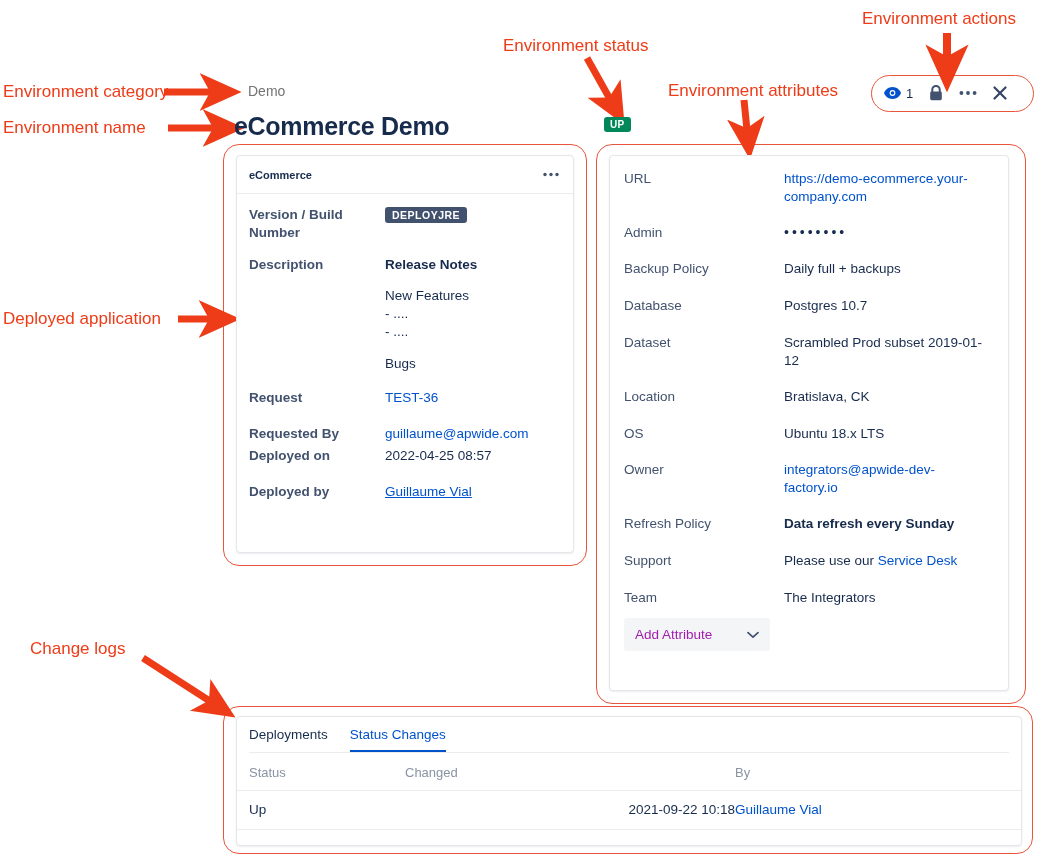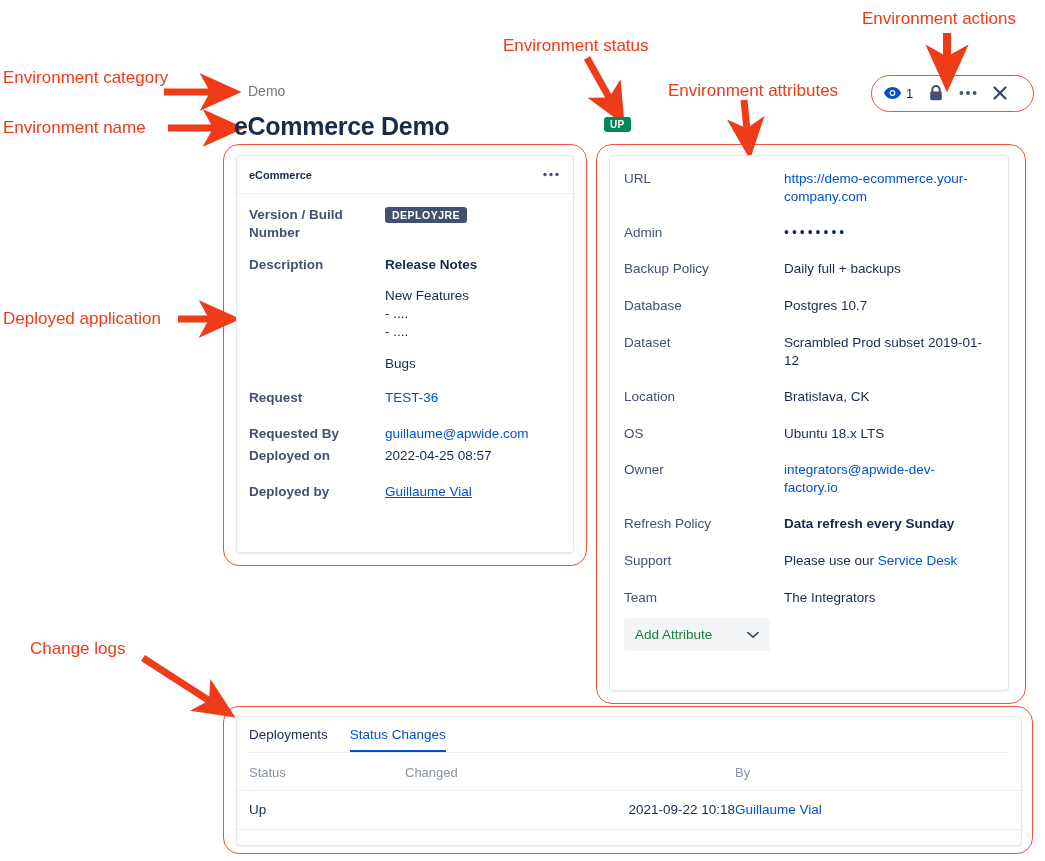--- a/index.html
+++ b/index.html
@@ -145,21 +145,21 @@
     display: inline-flex;
     align-items: center;
     justify-content: space-between;
     width: 146px;
     background: #F4F5F7;
     border-radius: 3px;
     padding: 9px 11px;
     cursor: pointer;
     margin-top: 2px;
   }
-  .add-attr-text { font-size: 13.5px; color: #15803d; }
+  .add-attr-text { font-size: 13.5px; color: #a21caf; }
 
   
   .tabs { display: flex; gap: 22px; padding: 10px 12px 0 12px; }
   .tab {
     font-size: 13.5px;
     color: #172B4D;
     padding-bottom: 8px;
     cursor: pointer;
     border-bottom: 2px solid transparent;
   }
@@ -208,21 +208,21 @@
 
   <line x1="744" y1="100" x2="748" y2="140" stroke="#EE3B18" stroke-width="7" marker-end="url(#ah)"></line>
 
   <line x1="947" y1="33" x2="947" y2="70" stroke="#EE3B18" stroke-width="8" marker-end="url(#ah)"></line>
 
   <line x1="178" y1="319" x2="221" y2="319" stroke="#EE3B18" stroke-width="7" marker-end="url(#ah)"></line>
 
   <line x1="143" y1="658" x2="219" y2="707" stroke="#EE3B18" stroke-width="7" marker-end="url(#ah)"></line>
 </svg>
 
-<div class="anno-label" style="left:3px; top:69px;">Environment category</div>
+<div class="anno-label" style="left:3px; top:83px;">Environment category</div>
 <div class="anno-label" style="left:3px; top:119px;">Environment name</div>
 <div class="anno-label" style="left:503px; top:37px;">Environment status</div>
 <div class="anno-label" style="left:668px; top:82px;">Environment attributes</div>
 <div class="anno-label" style="left:862px; top:10px;">Environment actions</div>
 <div class="anno-label" style="left:3px; top:310px;">Deployed application</div>
 <div class="anno-label" style="left:30px; top:640px;">Change logs</div>
 
 <div class="env-category">Demo</div>
 <div class="env-name">eCommerce Demo</div>
 <div class="status-badge">UP</div>

